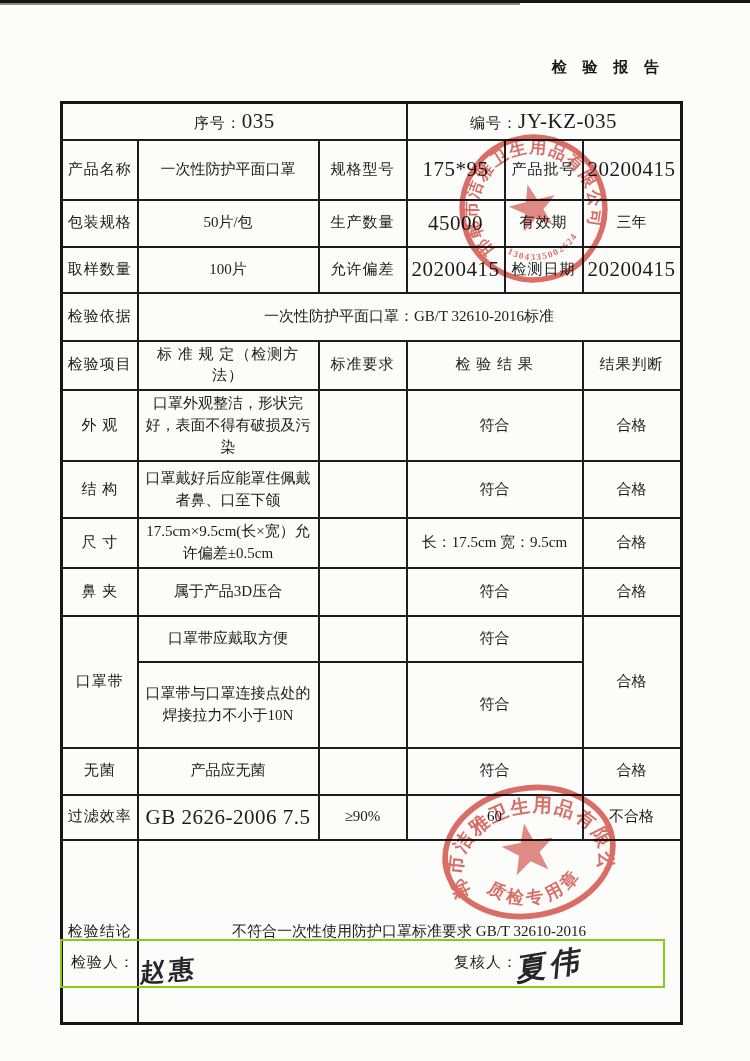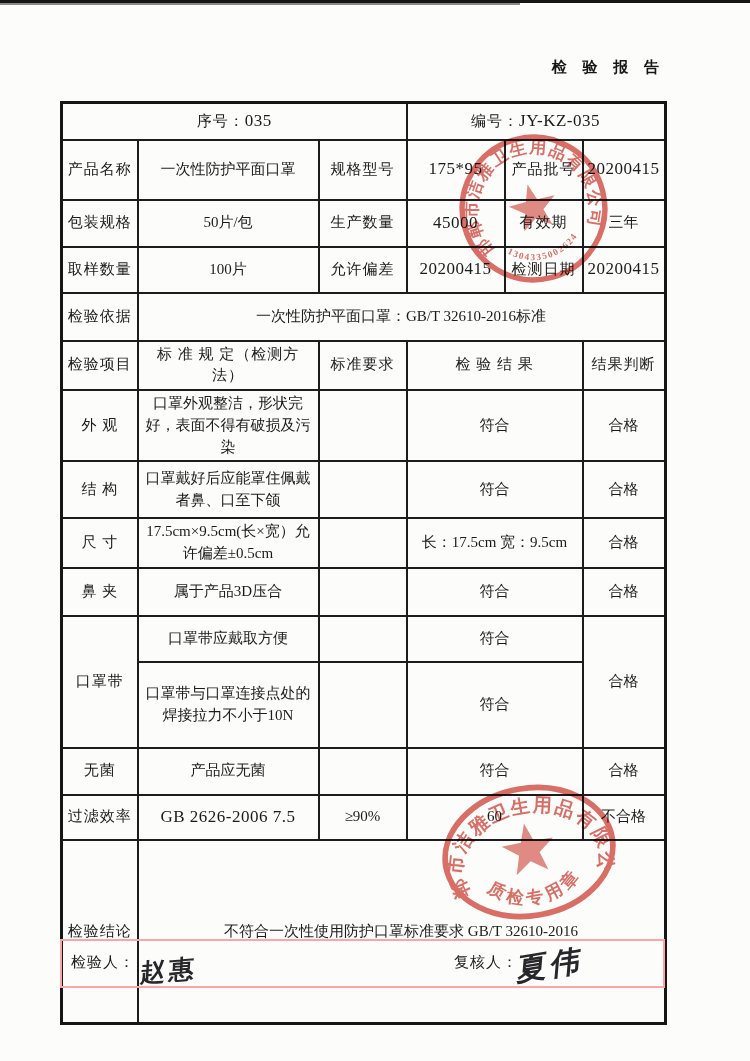--- a/index.html
+++ b/index.html
@@ -28,26 +28,26 @@
   table.report td{
     border:2px solid #1c1c1c;
     text-align:center;vertical-align:middle;
     padding:2px 4px;line-height:1.45;
     overflow:hidden;
   }
   table.report{border:3px solid #161616;}
   td.left{text-align:left;padding-left:9px;}
   .lbl{letter-spacing:1px;}
   .std{font-size:15px;}
-  .num{font-size:17px;letter-spacing:.5px;}
+  .num{font-size:21px;letter-spacing:.5px;}
 
   
   .sig-box{
     position:absolute;left:60px;top:939px;width:601px;height:45px;
-    border:2px solid #fca5a5;background:transparent;
+    border:2px solid #84cc16;background:transparent;
     font-size:15px;
     text-decoration:underline;
   }
   .sig-label{position:absolute;top:12px;letter-spacing:1px;}
   .sig-label.inspector{left:9px;}
   .sig-label.reviewer{left:392px;}
   .signature{
     position:absolute;font-size:25px;font-weight:600;color:#26262b;
     transform:rotate(-5deg) skewX(-8deg);letter-spacing:4px;
     font-family:"DejaVu Sans","Liberation Sans",sans-serif;

